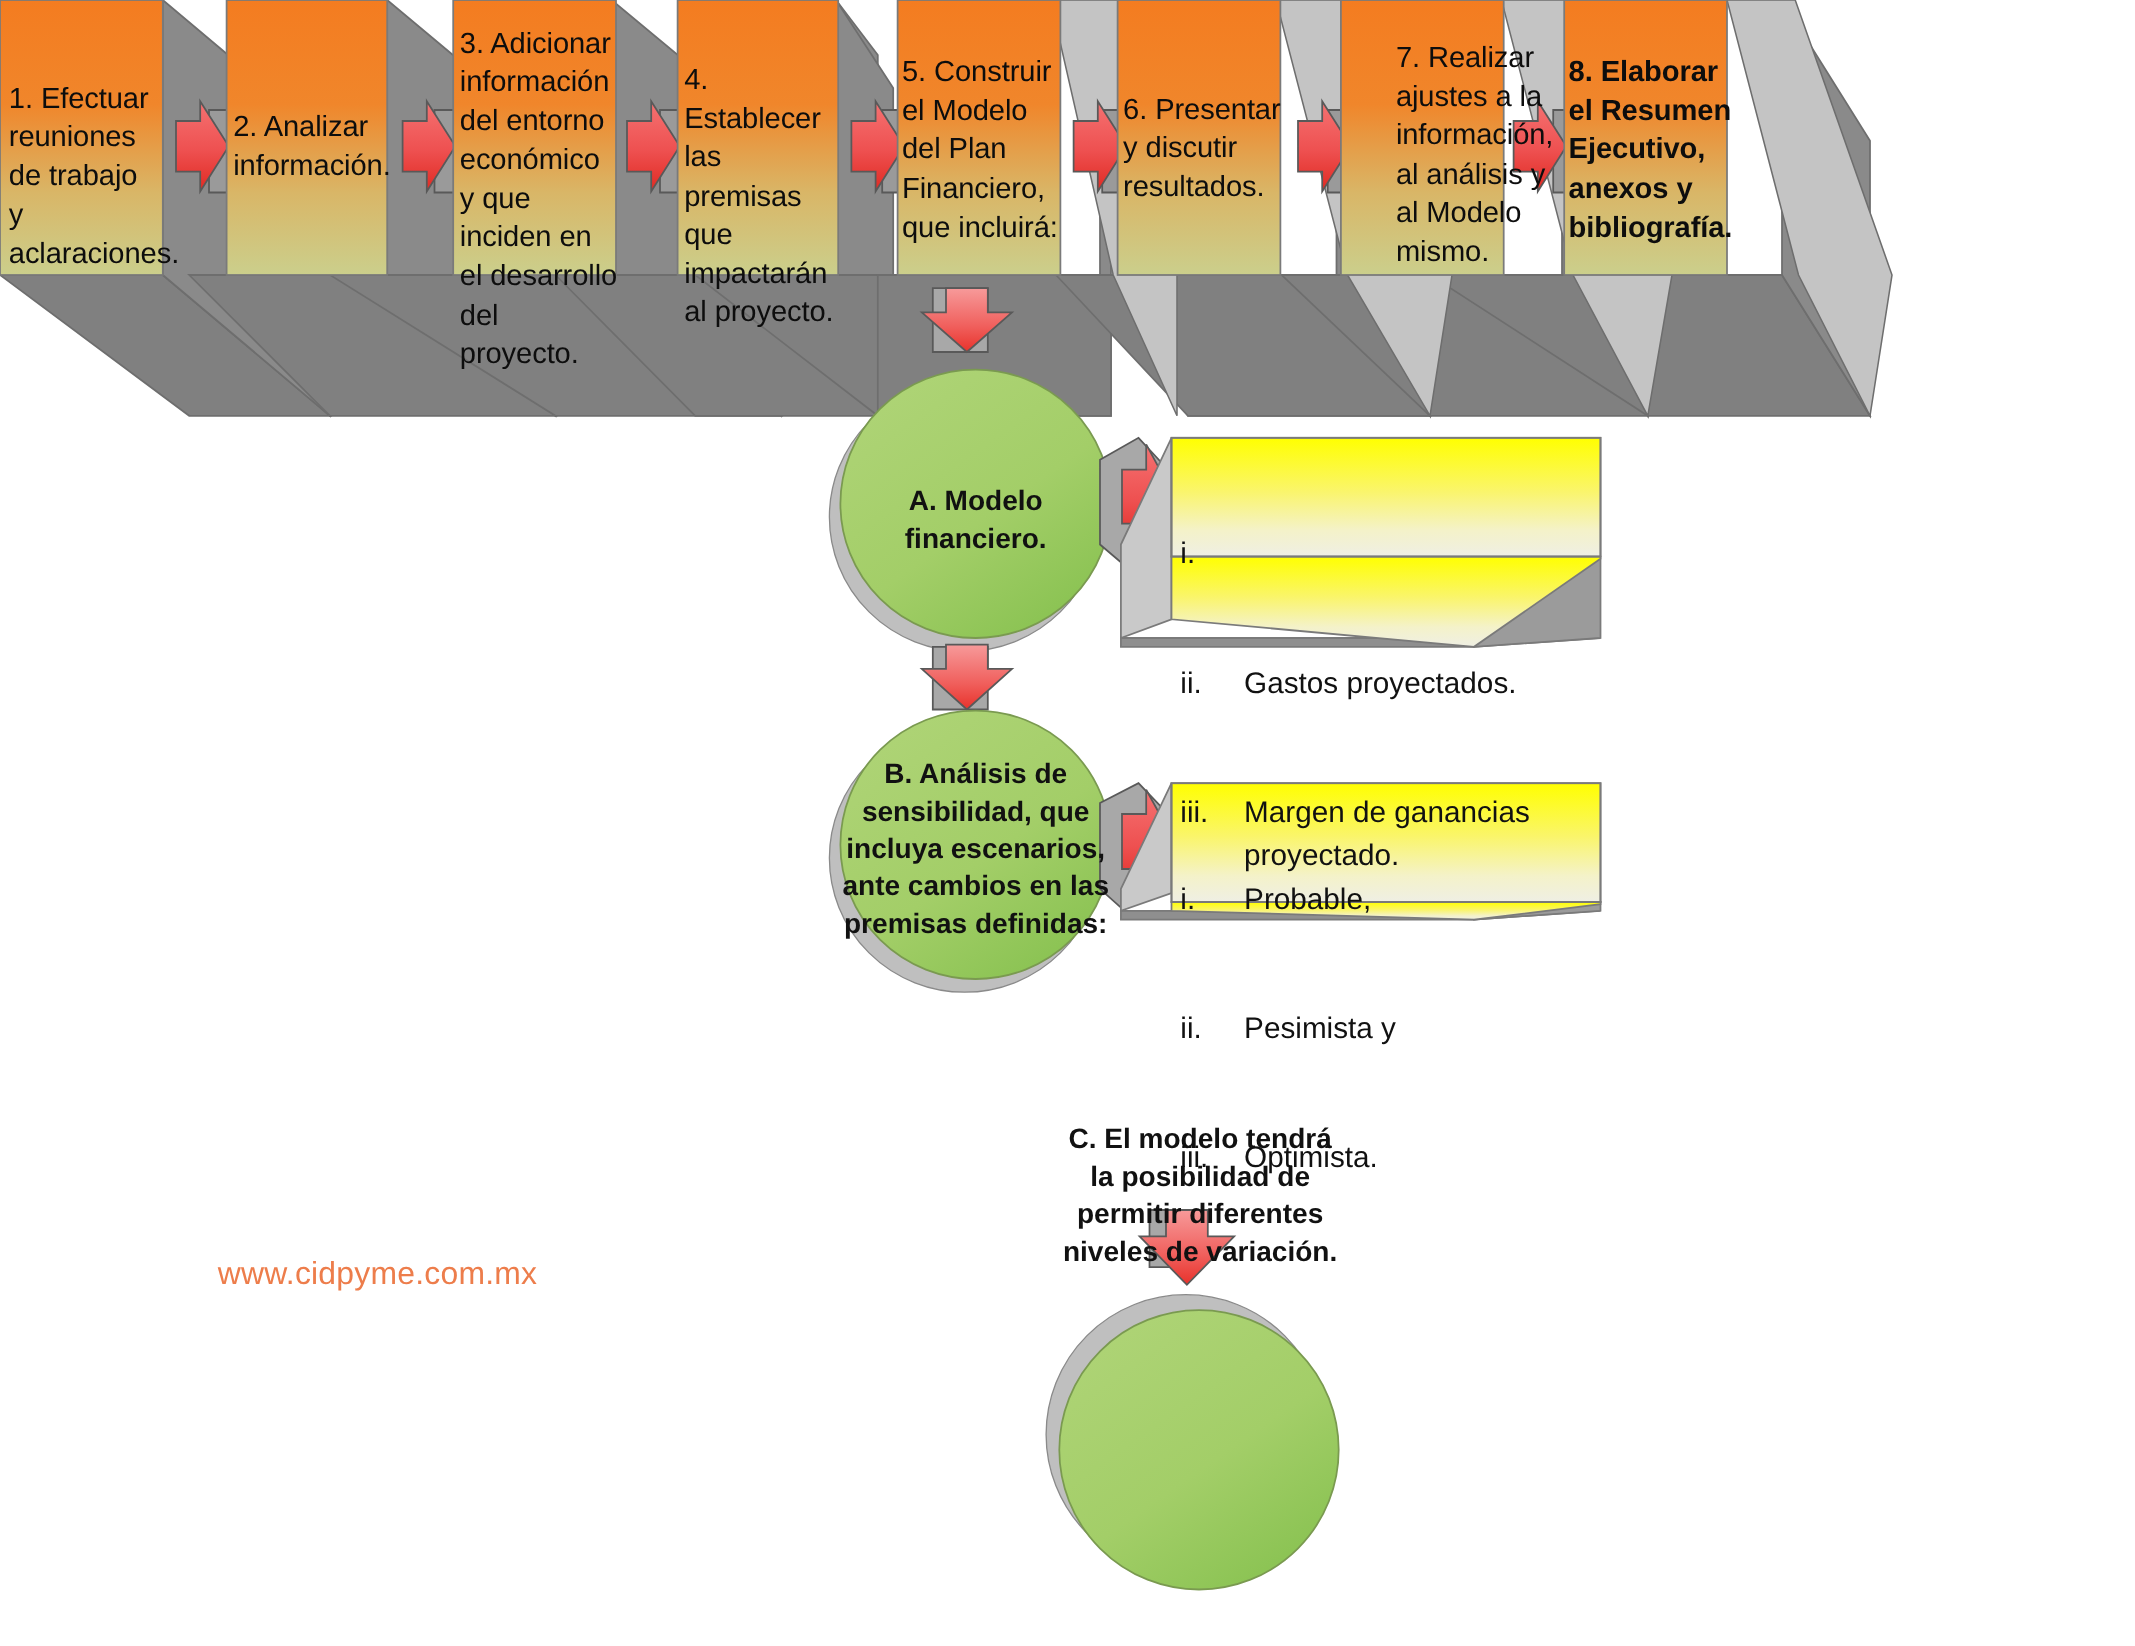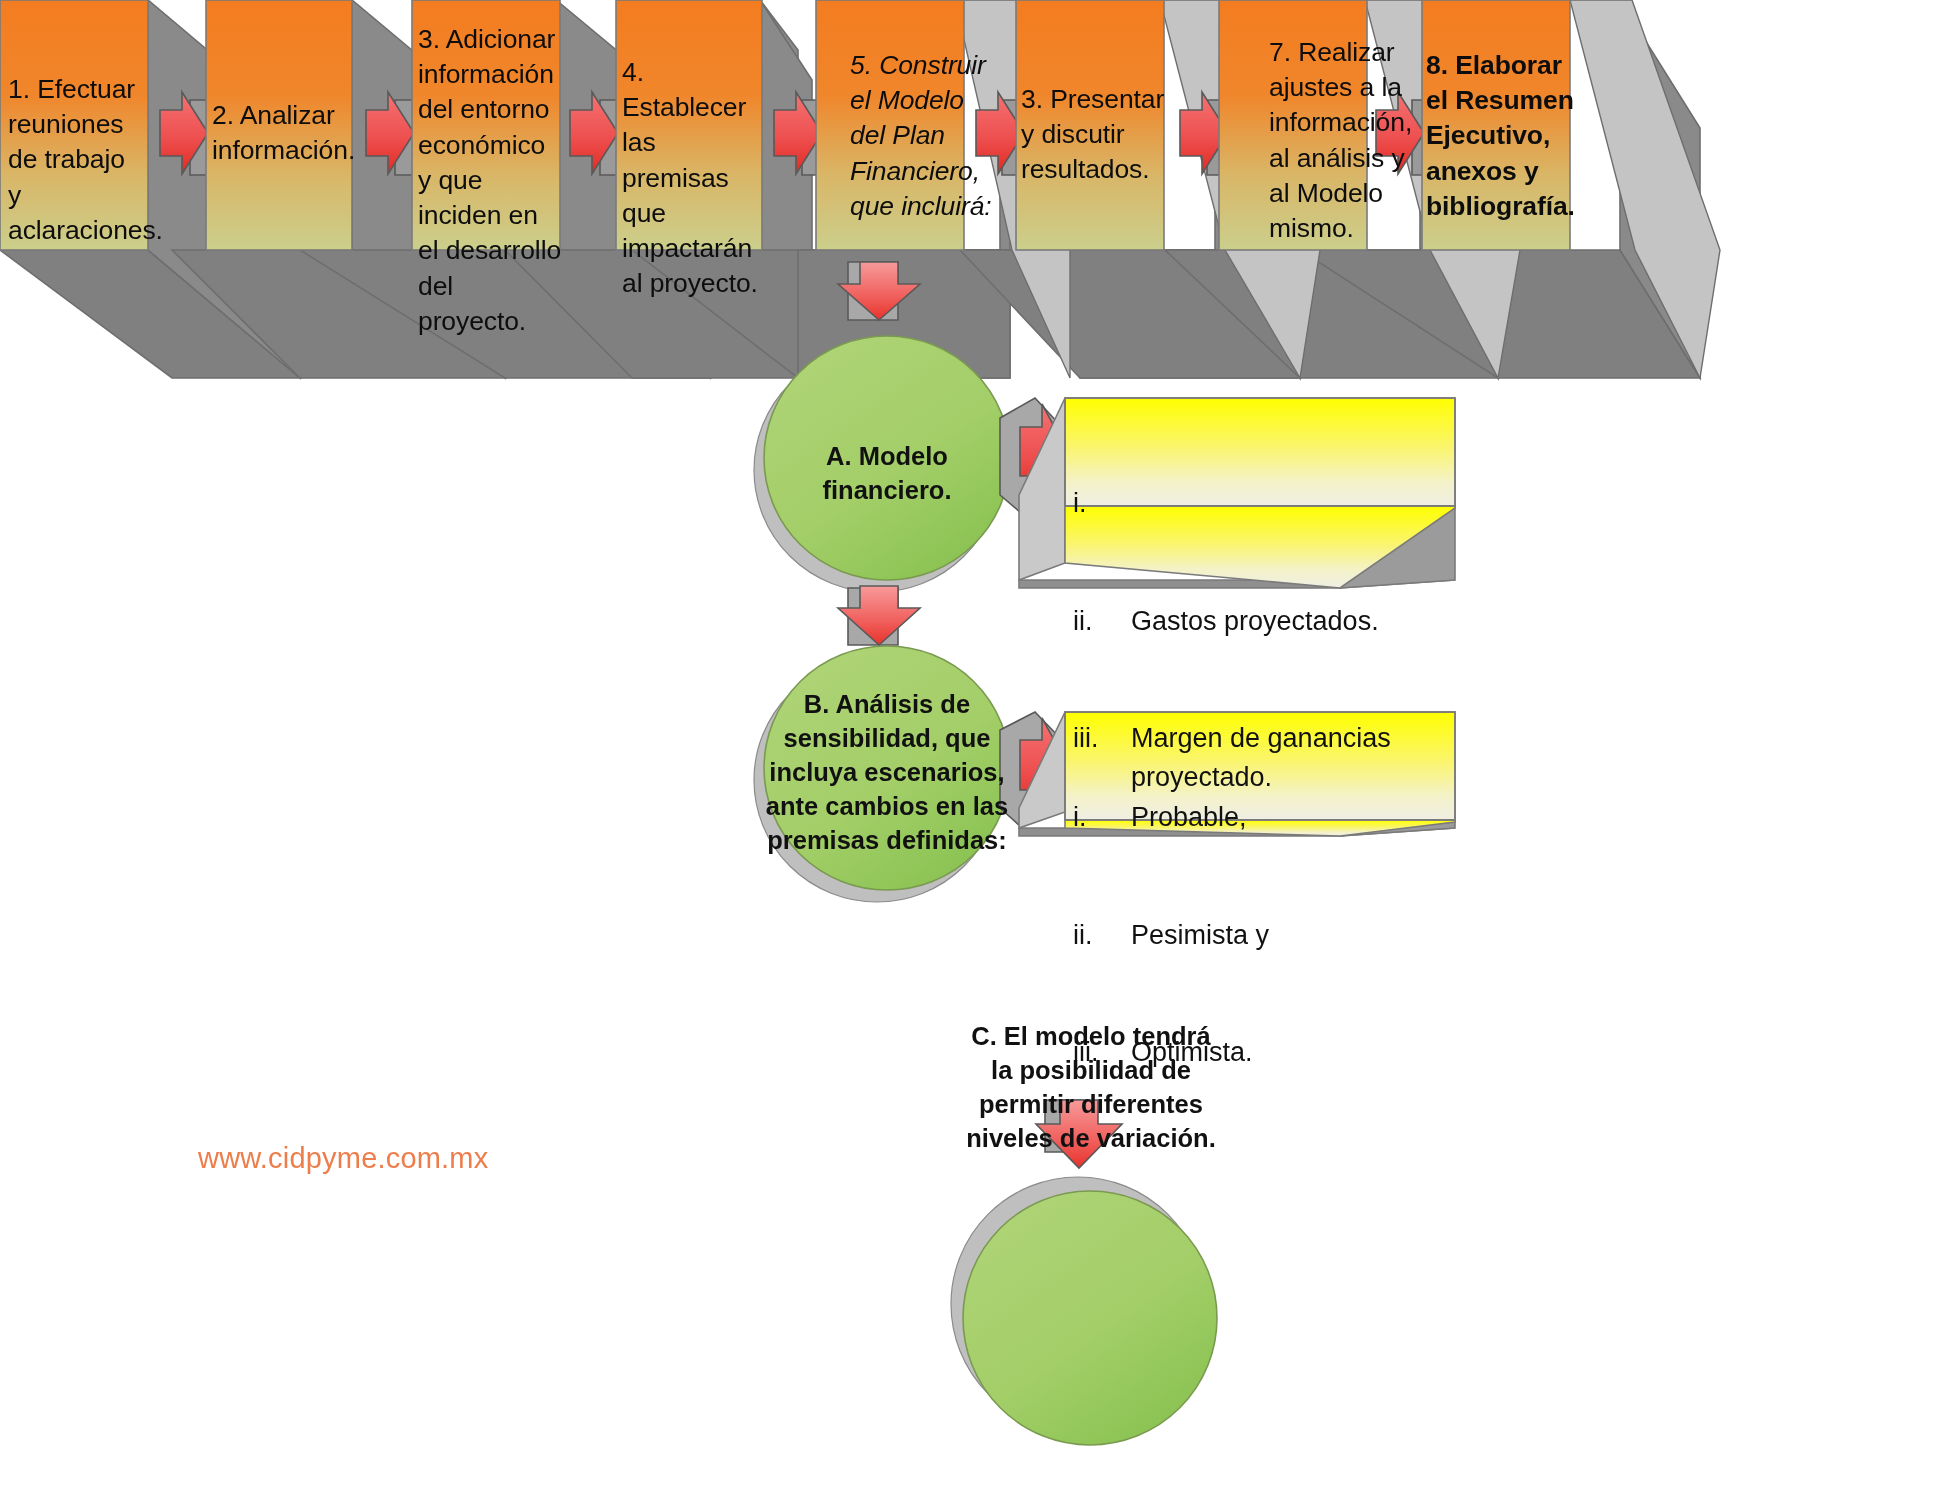--- a/index.html
+++ b/index.html
@@ -194,22 +194,22 @@
     <g>
       <ellipse cx="1090" cy="1318" rx="127" ry="127" fill="#BFBFBF" stroke="#8a8a8a" stroke-width="1.2" transform="translate(-12,-14)"></ellipse>
       <ellipse cx="1090" cy="1318" rx="127" ry="127" fill="url(#gCircle)" stroke="#7A9A50" stroke-width="1.6"></ellipse>
     </g>
   </svg>
 
   <div class="txt step-text" style="left:8px;  top:72px;  width:138px;">1. Efectuar reuniones de trabajo  y aclaraciones.</div>
   <div class="txt step-text" style="left:212px;top:98px;  width:142px;">2. Analizar información.</div>
   <div class="txt step-text" style="left:418px;top:22px;  width:146px;">3. Adicionar información del entorno económico y que inciden en el desarrollo del proyecto.</div>
   <div class="txt step-text" style="left:622px;top:55px;  width:144px;">4. Establecer las premisas que impactarán al proyecto.</div>
-  <div class="txt step-text" style="left:850px;top:48px;  width:146px;font-style:italic;">5. Construir el Modelo del Plan Financiero, que incluirá:</div>
-  <div class="txt step-text" style="left:1021px;top:82px; width:146px;">3. Presentar y discutir resultados.</div>
+  <div class="txt step-text" style="left:820px;top:48px;  width:146px;">5. Construir el Modelo del Plan Financiero, que incluirá:</div>
+  <div class="txt step-text" style="left:1021px;top:82px; width:146px;">6. Presentar y discutir resultados.</div>
   <div class="txt step-text" style="left:1269px;top:35px; width:150px;">7. Realizar ajustes a la información, al análisis y al Modelo mismo.</div>
   <div class="txt step-text" style="left:1426px;top:48px; width:150px;font-weight:bold;">8. Elaborar el Resumen Ejecutivo, anexos y bibliografía.</div>
 
   <div class="txt circle-text" style="left:772px; top:440px; width:230px;">A. Modelo financiero.</div>
   <div class="txt circle-text" style="left:762px; top:688px; width:250px;">B. Análisis de sensibilidad, que incluya escenarios, ante cambios en las premisas definidas:</div>
   <div class="txt circle-text" style="left:966px; top:1020px;width:250px;">C. El modelo tendrá la posibilidad de permitir diferentes niveles de variación.</div>
 
   <div class="txt list-box" style="left:1073px; top:406px; width:380px;">
     <div class="list-row">
       <span class="list-num">i.</span>

